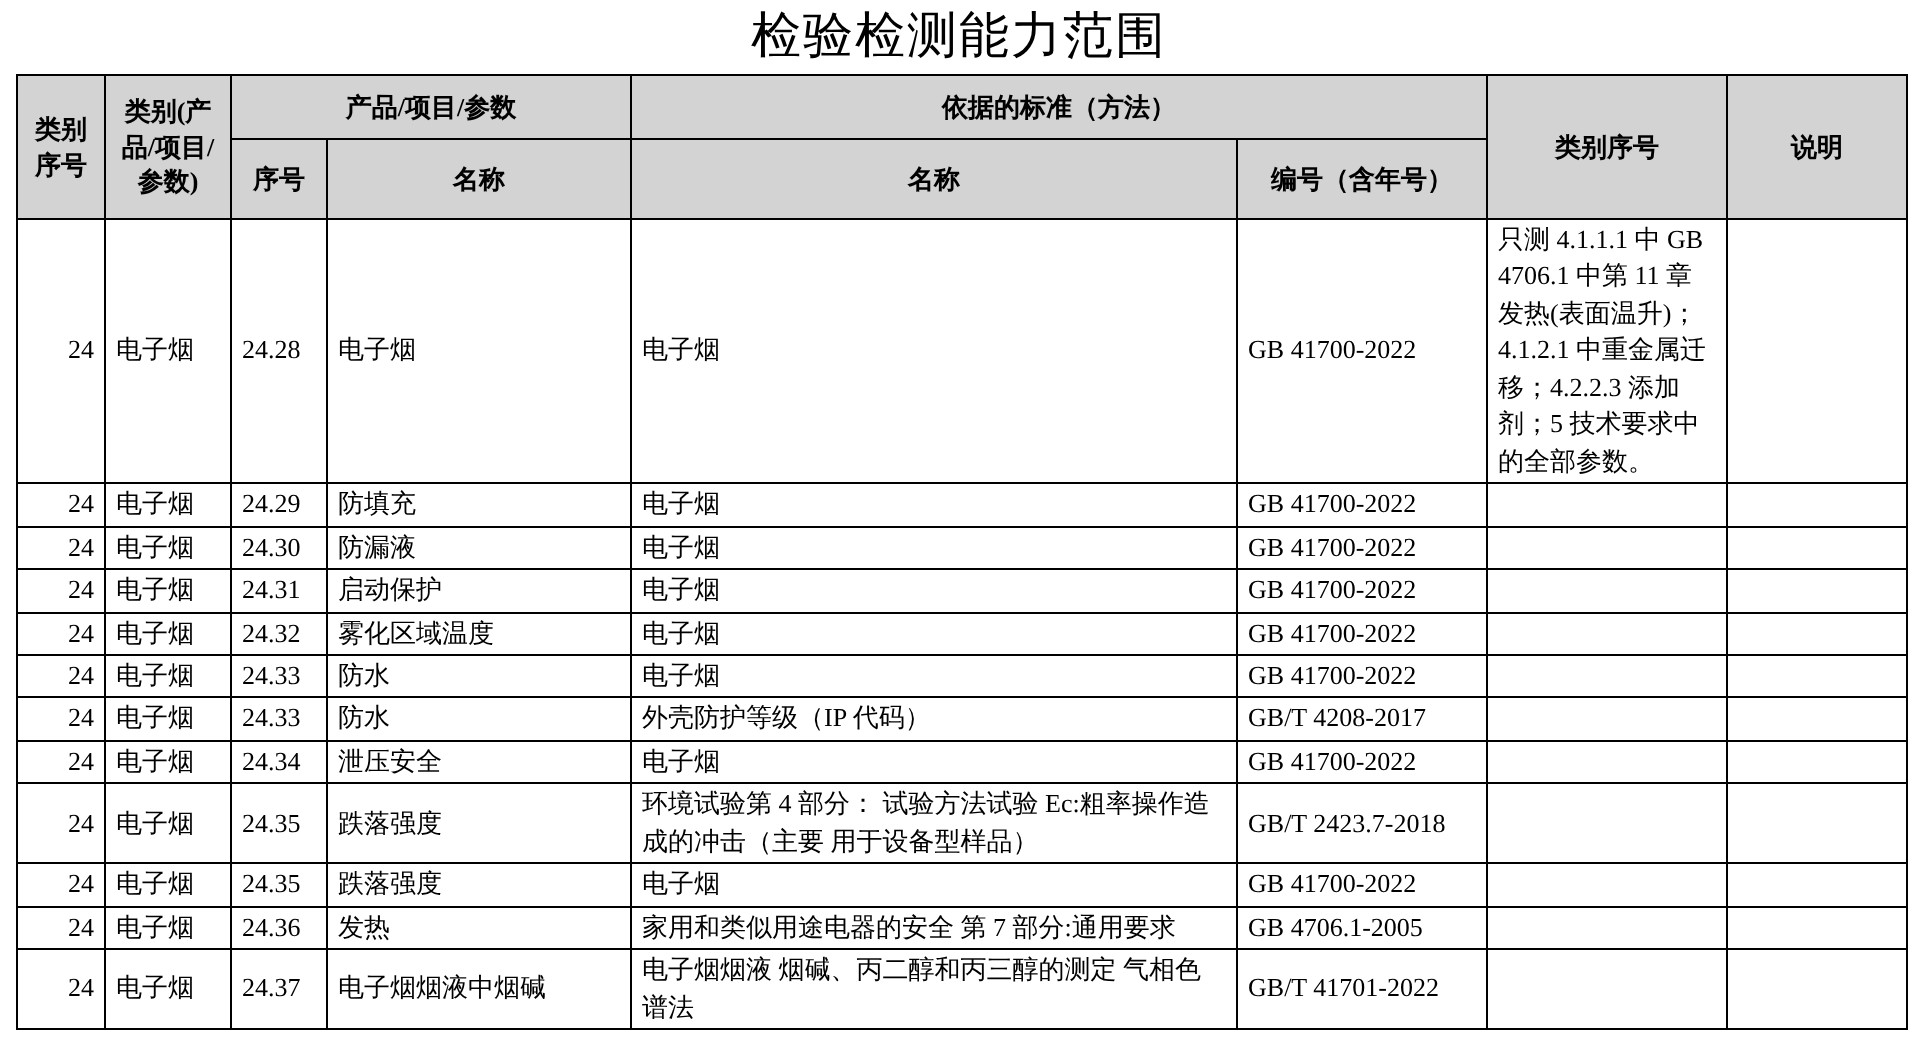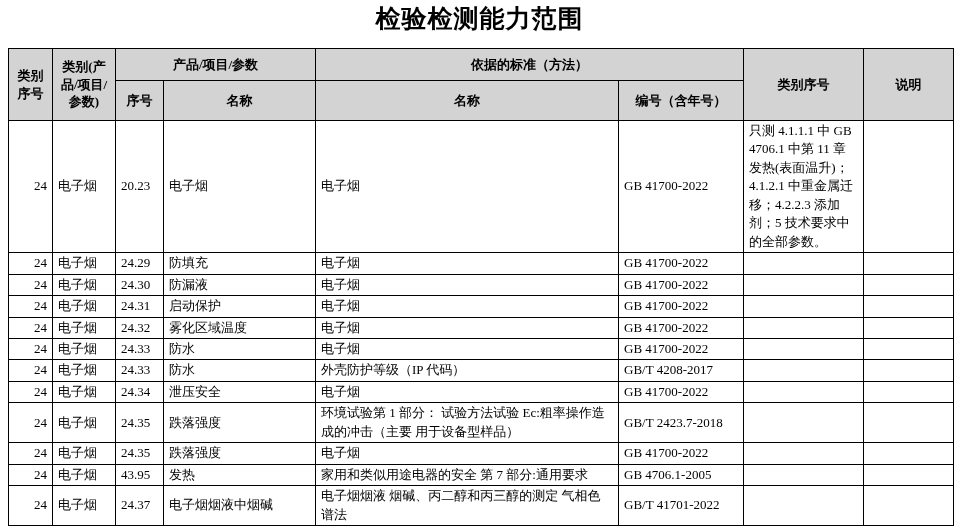--- a/index.html
+++ b/index.html
@@ -6,24 +6,24 @@
   html, body {
     margin: 0; padding: 0;
     width: 959px; height: 531px;
     background: #ffffff;
     font-family: "Liberation Serif", "DejaVu Serif", serif;
     color: #000000;
     overflow: hidden;
   }
   .page { width: 959px; height: 531px; }
   .doc-title {
-    margin: 2px 0 12px 0;
+    margin: 2px 0 1px 0;
     text-align: center;
     font-size: 25px;
-    font-weight: bold;
+    font-weight: normal;
     letter-spacing: 1px;
     line-height: 34px;
   }
   table.cap-table {
     border-collapse: collapse;
     table-layout: fixed;
     width: 945px;
     margin-left: 8px;
     font-size: 13px;
   }
@@ -91,21 +91,21 @@
         <th>序号</th>
         <th>名称</th>
         <th>名称</th>
         <th>编号（含年号）</th>
       </tr>
     </thead>
     <tbody id="table-body">
   <tr>
     <td class="c-center">24</td>
     <td>电子烟</td>
-    <td>20.23</td>
+    <td>24.28</td>
     <td>电子烟</td>
     <td>电子烟</td>
     <td>GB 41700-2022</td>
     <td>只测 4.1.1.1 中 GB 4706.1 中第 11 章 发热(表面温升)；4.1.2.1 中重金属迁移；4.2.2.3 添加剂；5 技术要求中的全部参数。</td>
     <td></td>
   </tr>
 
   <tr>
     <td class="c-center">24</td>
     <td>电子烟</td>
@@ -181,41 +181,41 @@
     <td>GB 41700-2022</td>
     <td></td>
     <td></td>
   </tr>
 
   <tr>
     <td class="c-center">24</td>
     <td>电子烟</td>
     <td>24.35</td>
     <td>跌落强度</td>
-    <td>环境试验第 1 部分：  试验方法试验 Ec:粗率操作造成的冲击（主要 用于设备型样品）</td>
+    <td>环境试验第 4 部分：  试验方法试验 Ec:粗率操作造成的冲击（主要 用于设备型样品）</td>
     <td>GB/T 2423.7-2018</td>
     <td></td>
     <td></td>
   </tr>
 
   <tr>
     <td class="c-center">24</td>
     <td>电子烟</td>
     <td>24.35</td>
     <td>跌落强度</td>
     <td>电子烟</td>
     <td>GB 41700-2022</td>
     <td></td>
     <td></td>
   </tr>
 
   <tr>
     <td class="c-center">24</td>
     <td>电子烟</td>
-    <td>43.95</td>
+    <td>24.36</td>
     <td>发热</td>
     <td>家用和类似用途电器的安全 第 7 部分:通用要求</td>
     <td>GB 4706.1-2005</td>
     <td></td>
     <td></td>
   </tr>
 
   <tr>
     <td class="c-center">24</td>
     <td>电子烟</td>

